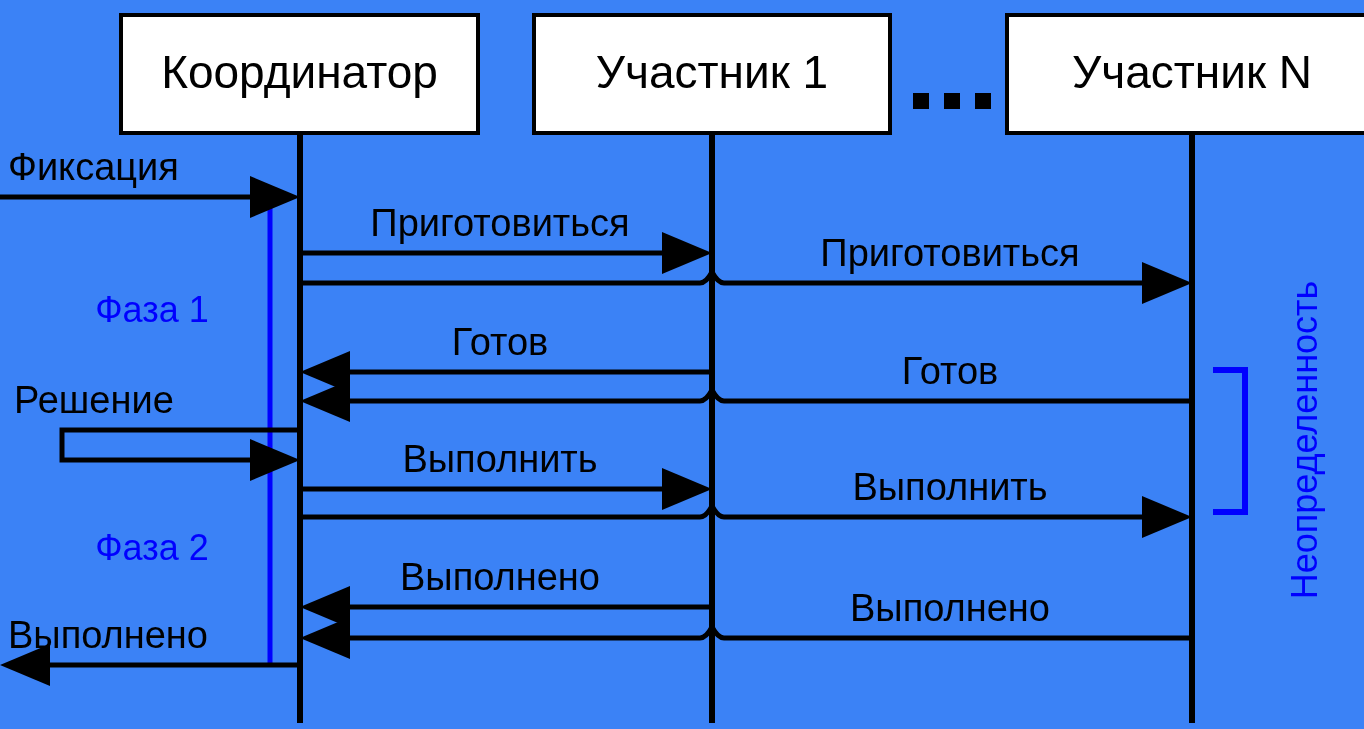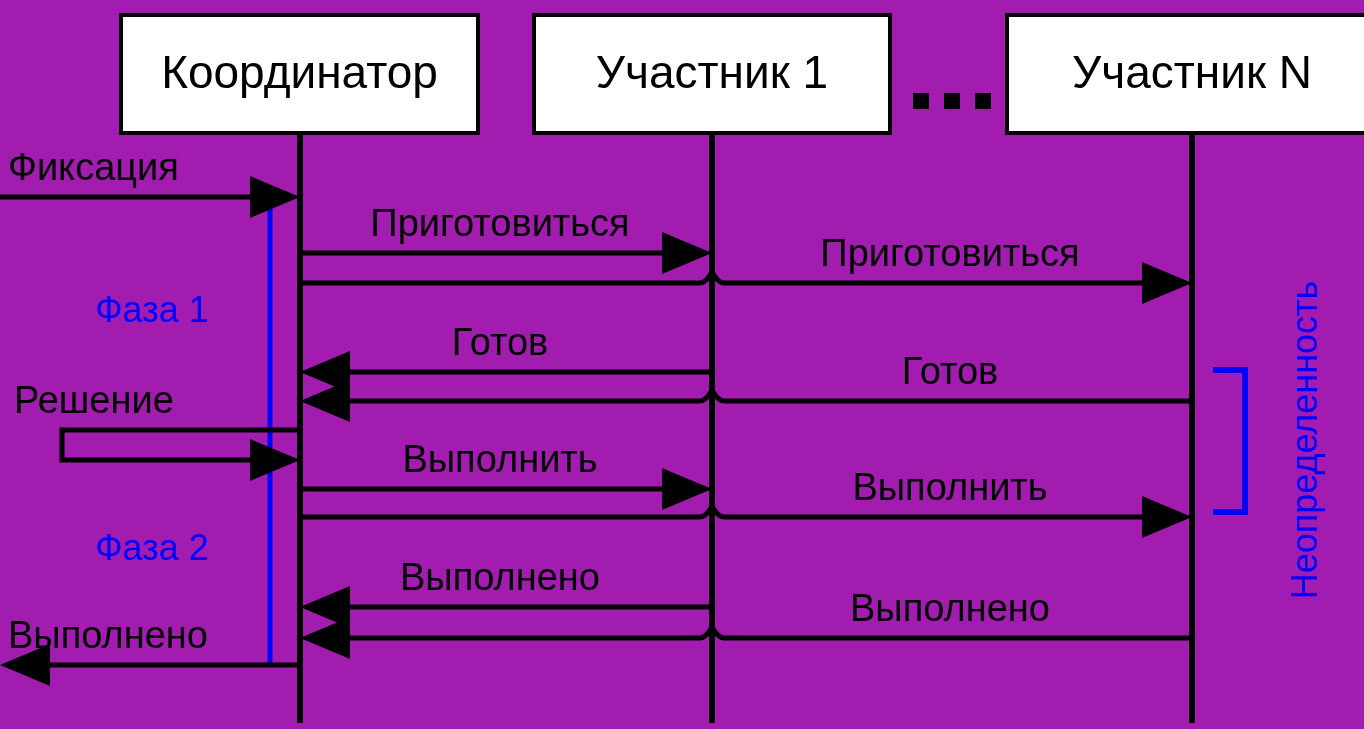--- a/index.html
+++ b/index.html
@@ -10,21 +10,21 @@
   body {
     width: 1364px;
     height: 729px;
     overflow: hidden;
     font-family: "Liberation Sans", sans-serif;
   }
   #diagram-root {
     position: relative;
     width: 1364px;
     height: 729px;
-    background: #a21caf;
+    background: #3b82f6;
   }
   svg#seq {
     display: block;
     width: 1364px;
     height: 729px;
   }
   .lifeline-box {
     fill: #ffffff;
     stroke: #000000;
     stroke-width: 4;

